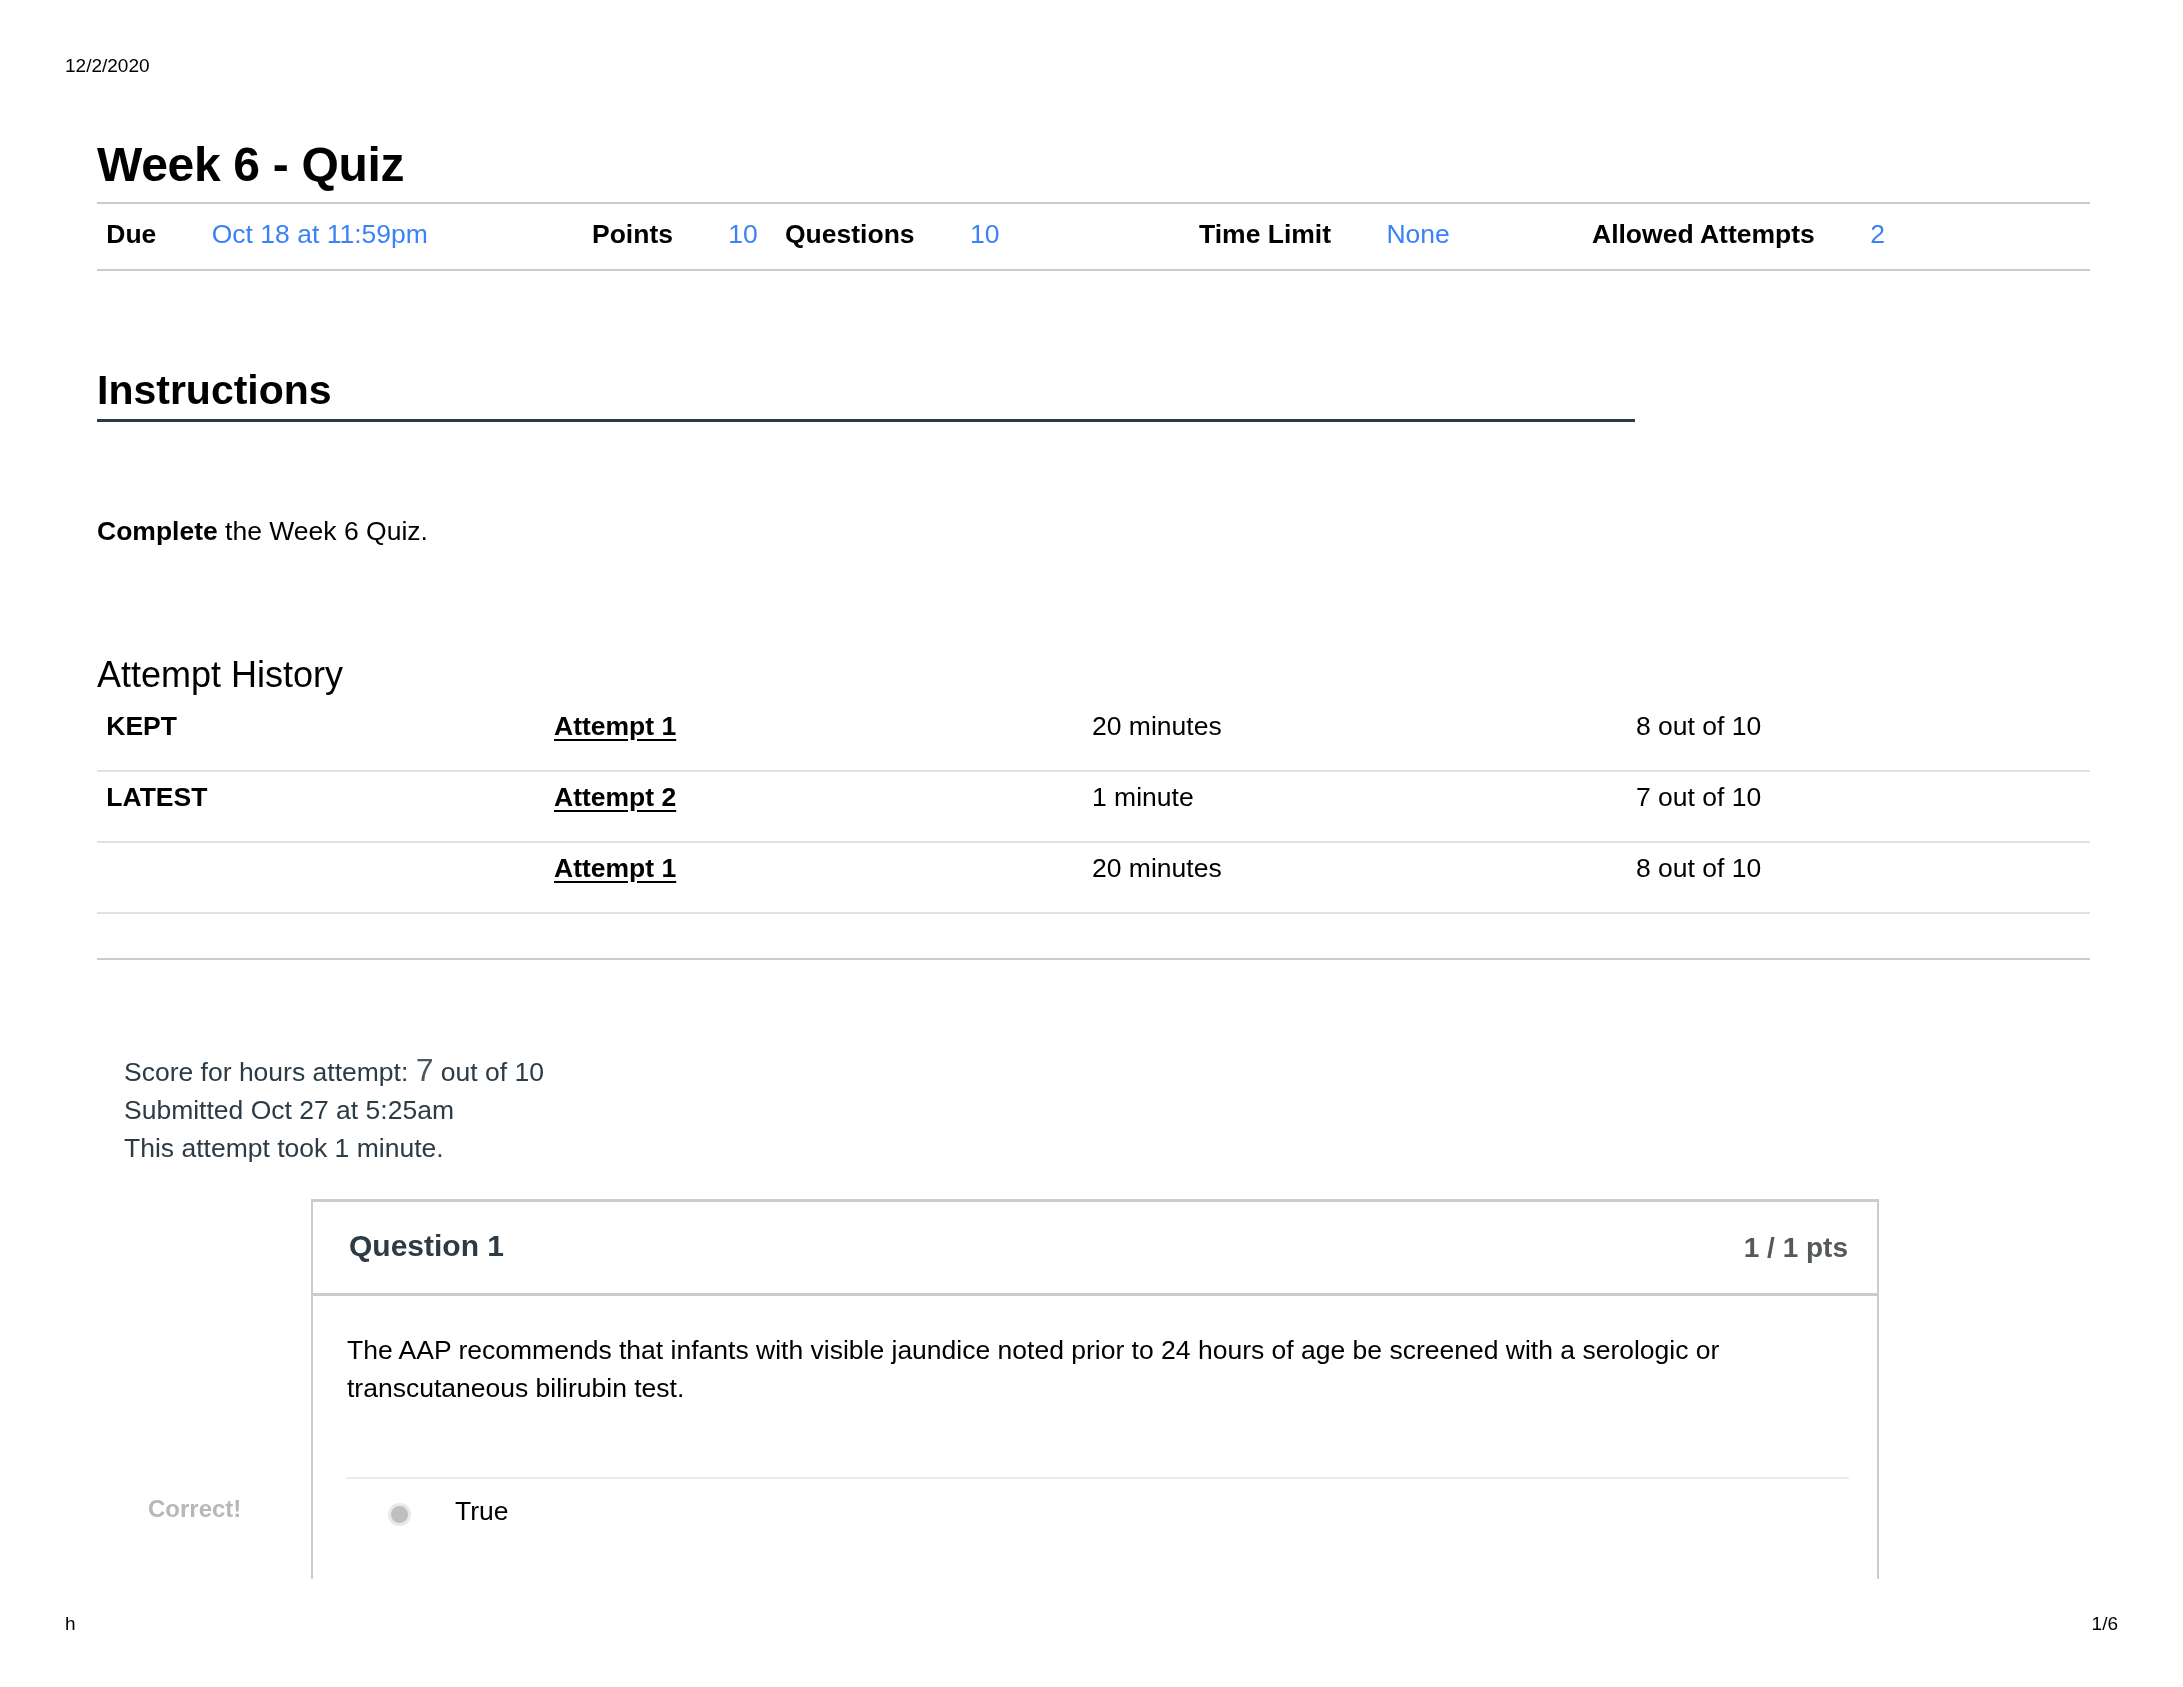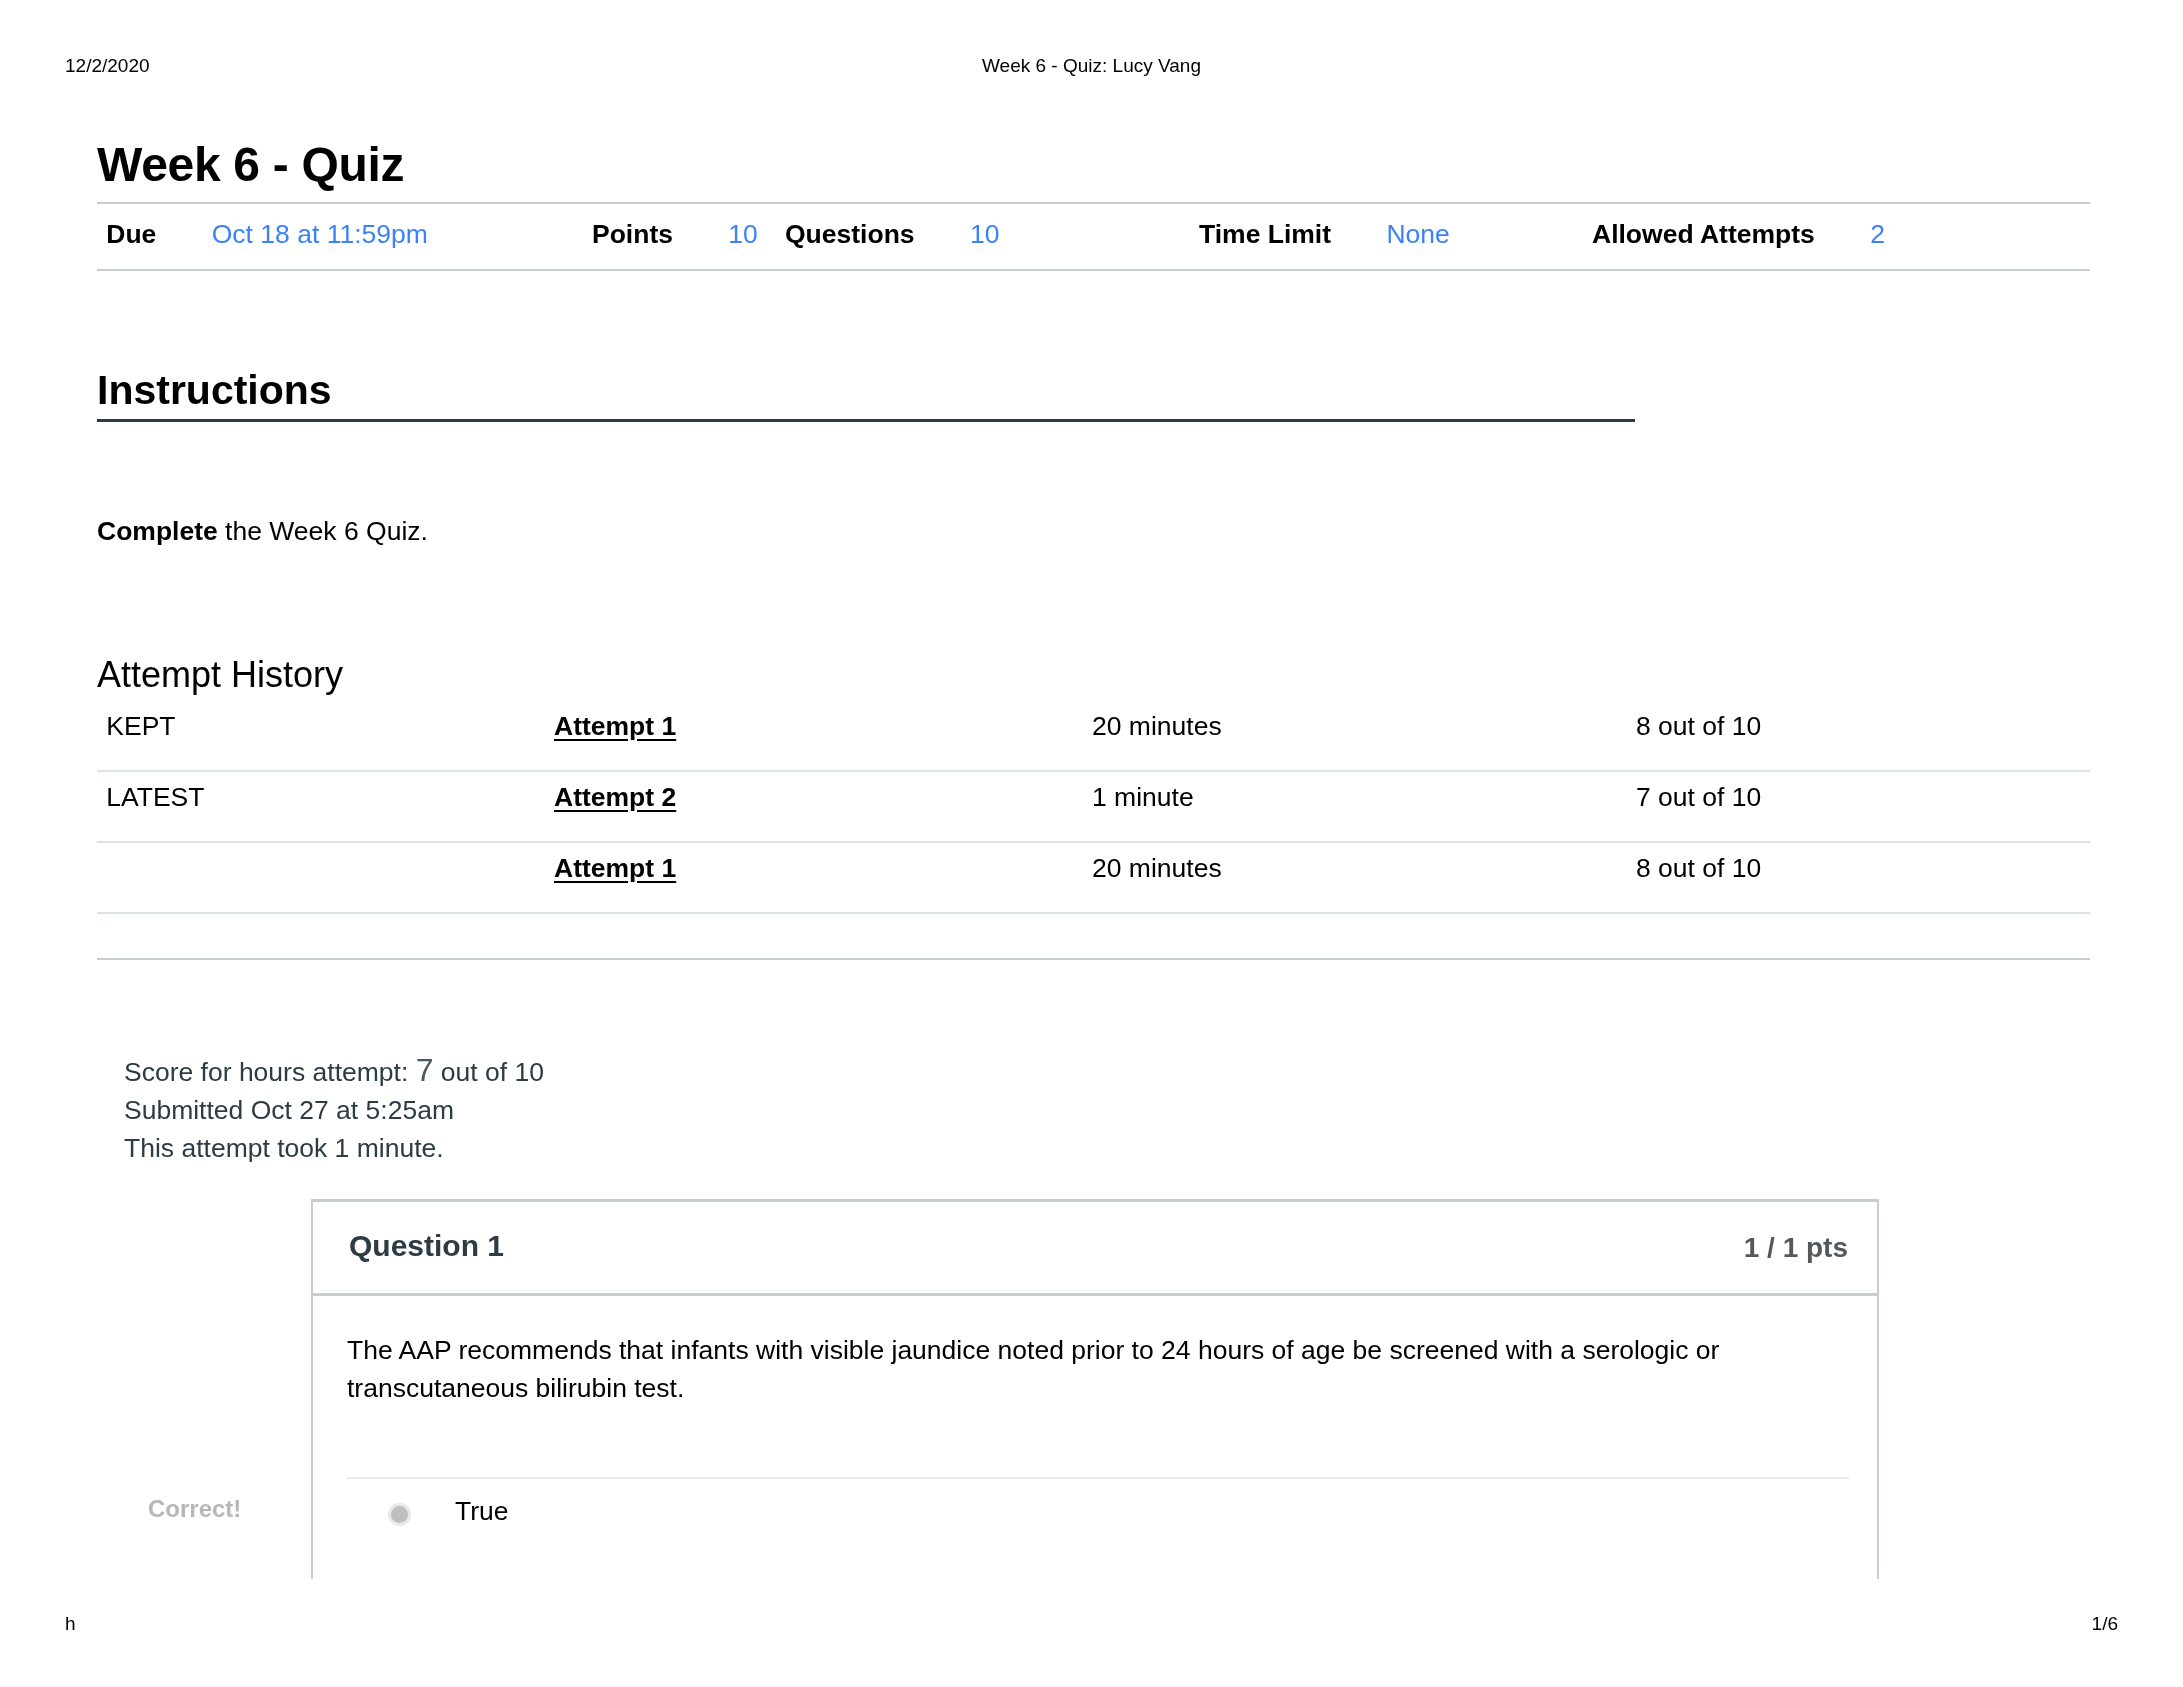--- a/index.html
+++ b/index.html
@@ -174,21 +174,21 @@
 
   .ht-cell {
     position: absolute;
     top: 12px;
     font-size: 26.5px;
     line-height: 1;
     white-space: nowrap;
     color: #000;
   }
   .ht-head .ht-cell { top: 6px; font-weight: bold; }
-  .c-label   { left: 9.3px; font-weight: normal; }
+  .c-label   { left: 9.3px; font-weight: bold; }
   .c-attempt { left: 457px; }
   .c-time    { left: 995px; }
   .c-score   { left: 1539px; }
 
   .attempt-link {
     font-weight: bold;
     color: #000;
     text-decoration: underline;
     text-underline-offset: 4px;
     padding-right: 5.3px;
@@ -295,21 +295,20 @@
     line-height: 1;
     color: #b5b8ba;
     white-space: nowrap;
   }
 </style>
 </head>
 <body>
 
 <div class="print-header">
   <div class="ph-date">12/2/2020</div>
-  <div class="ph-title">Week 6 - Quiz: Lucy Vang</div>
 </div>
 
 <div class="content">
 
   <h1 class="quiz-title">Week 6 - Quiz</h1>
 
   <div class="meta-strip">
     <div class="meta-item meta-due">
       <span class="lbl">Due</span>
       <span class="val">Oct 18 at 11:59pm</span>

